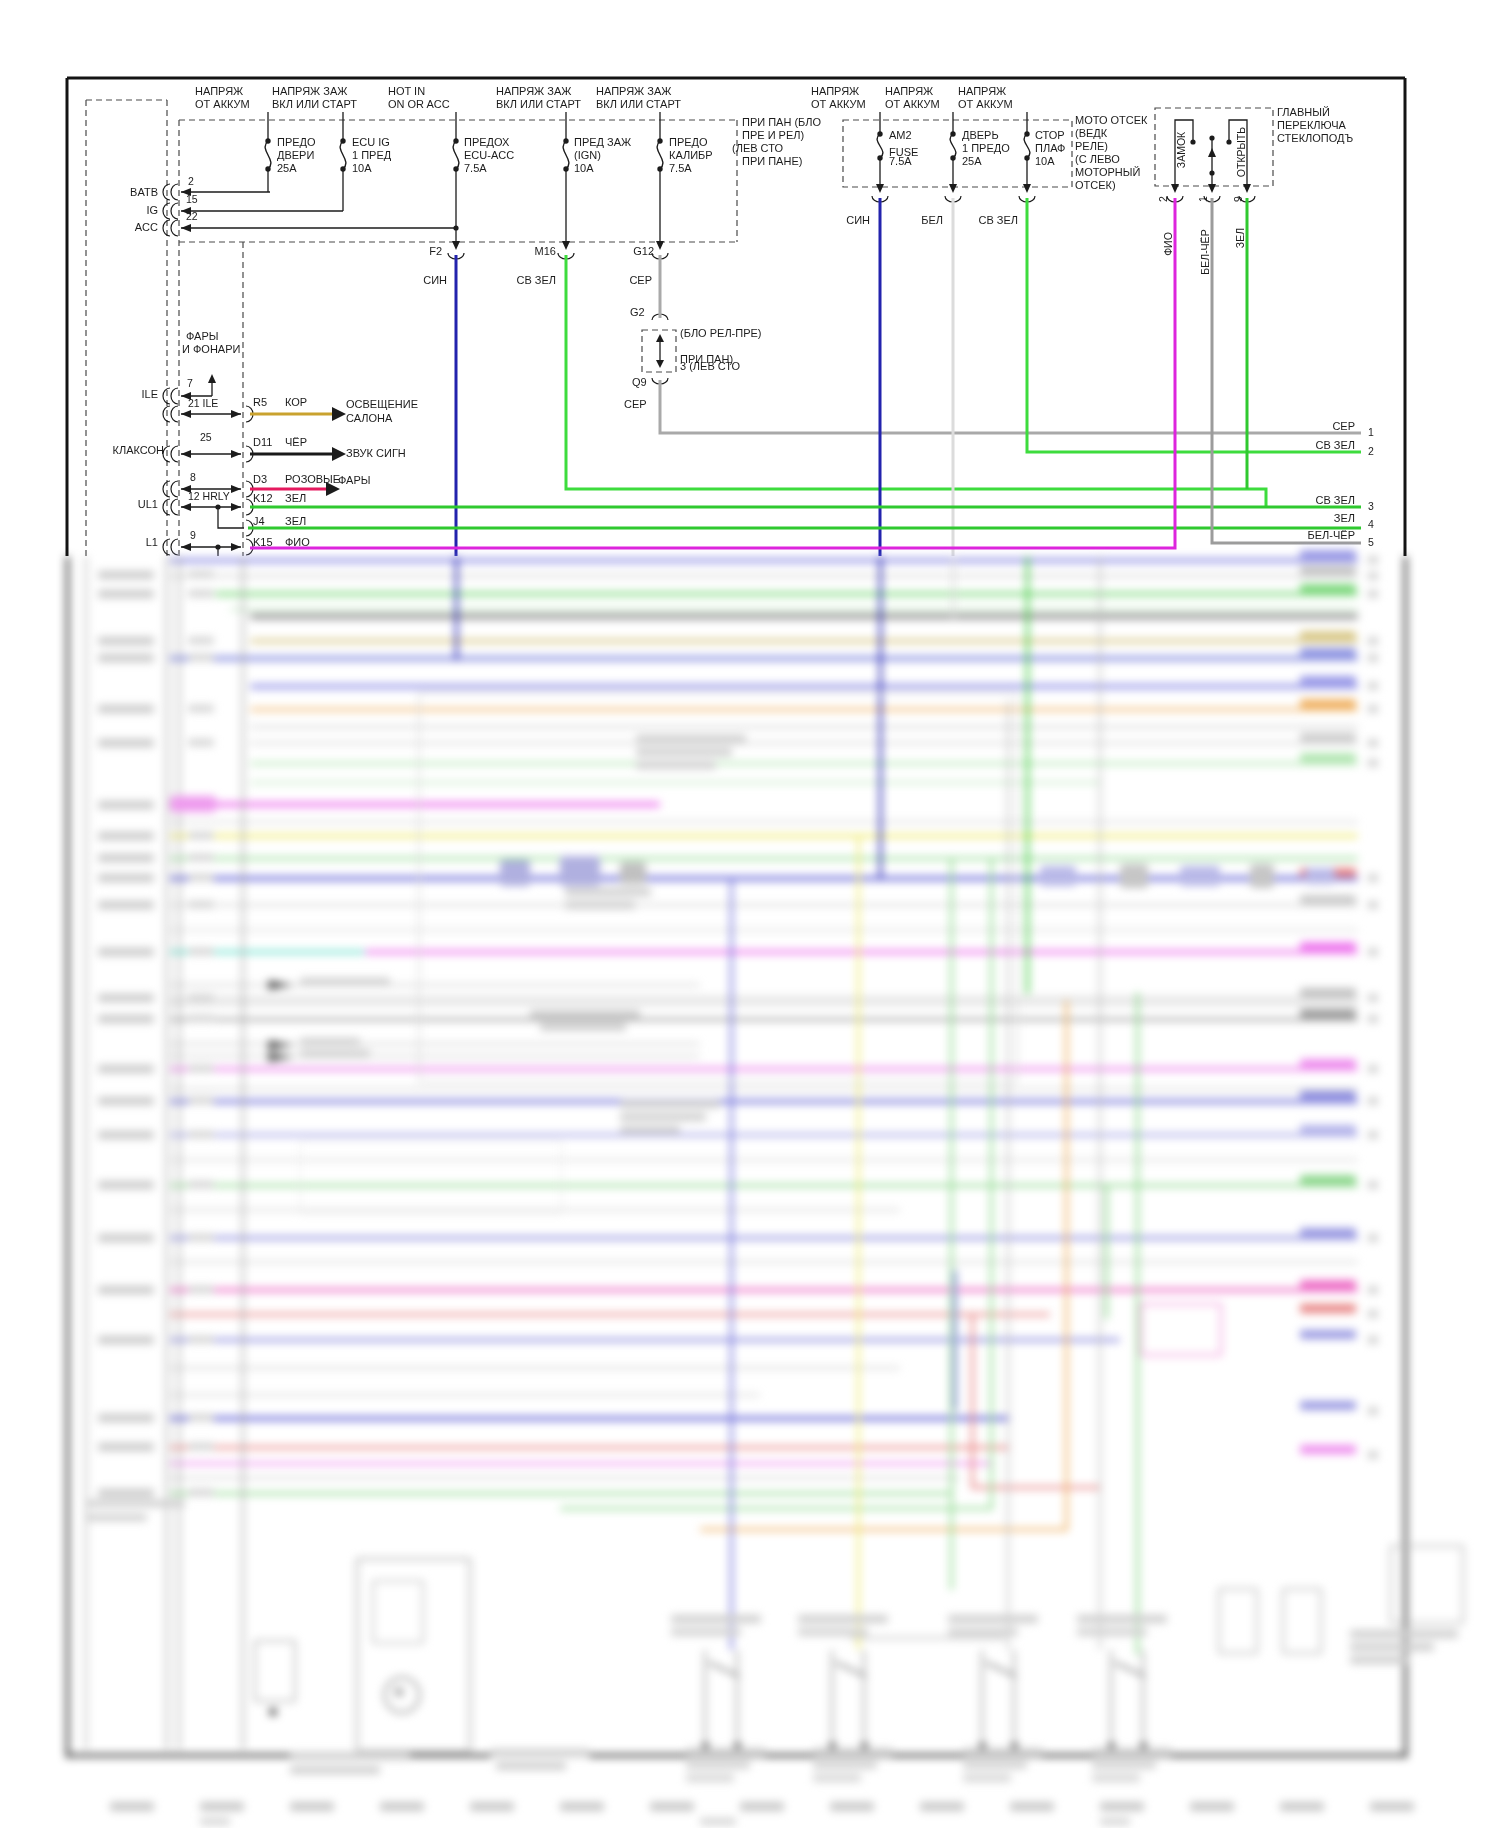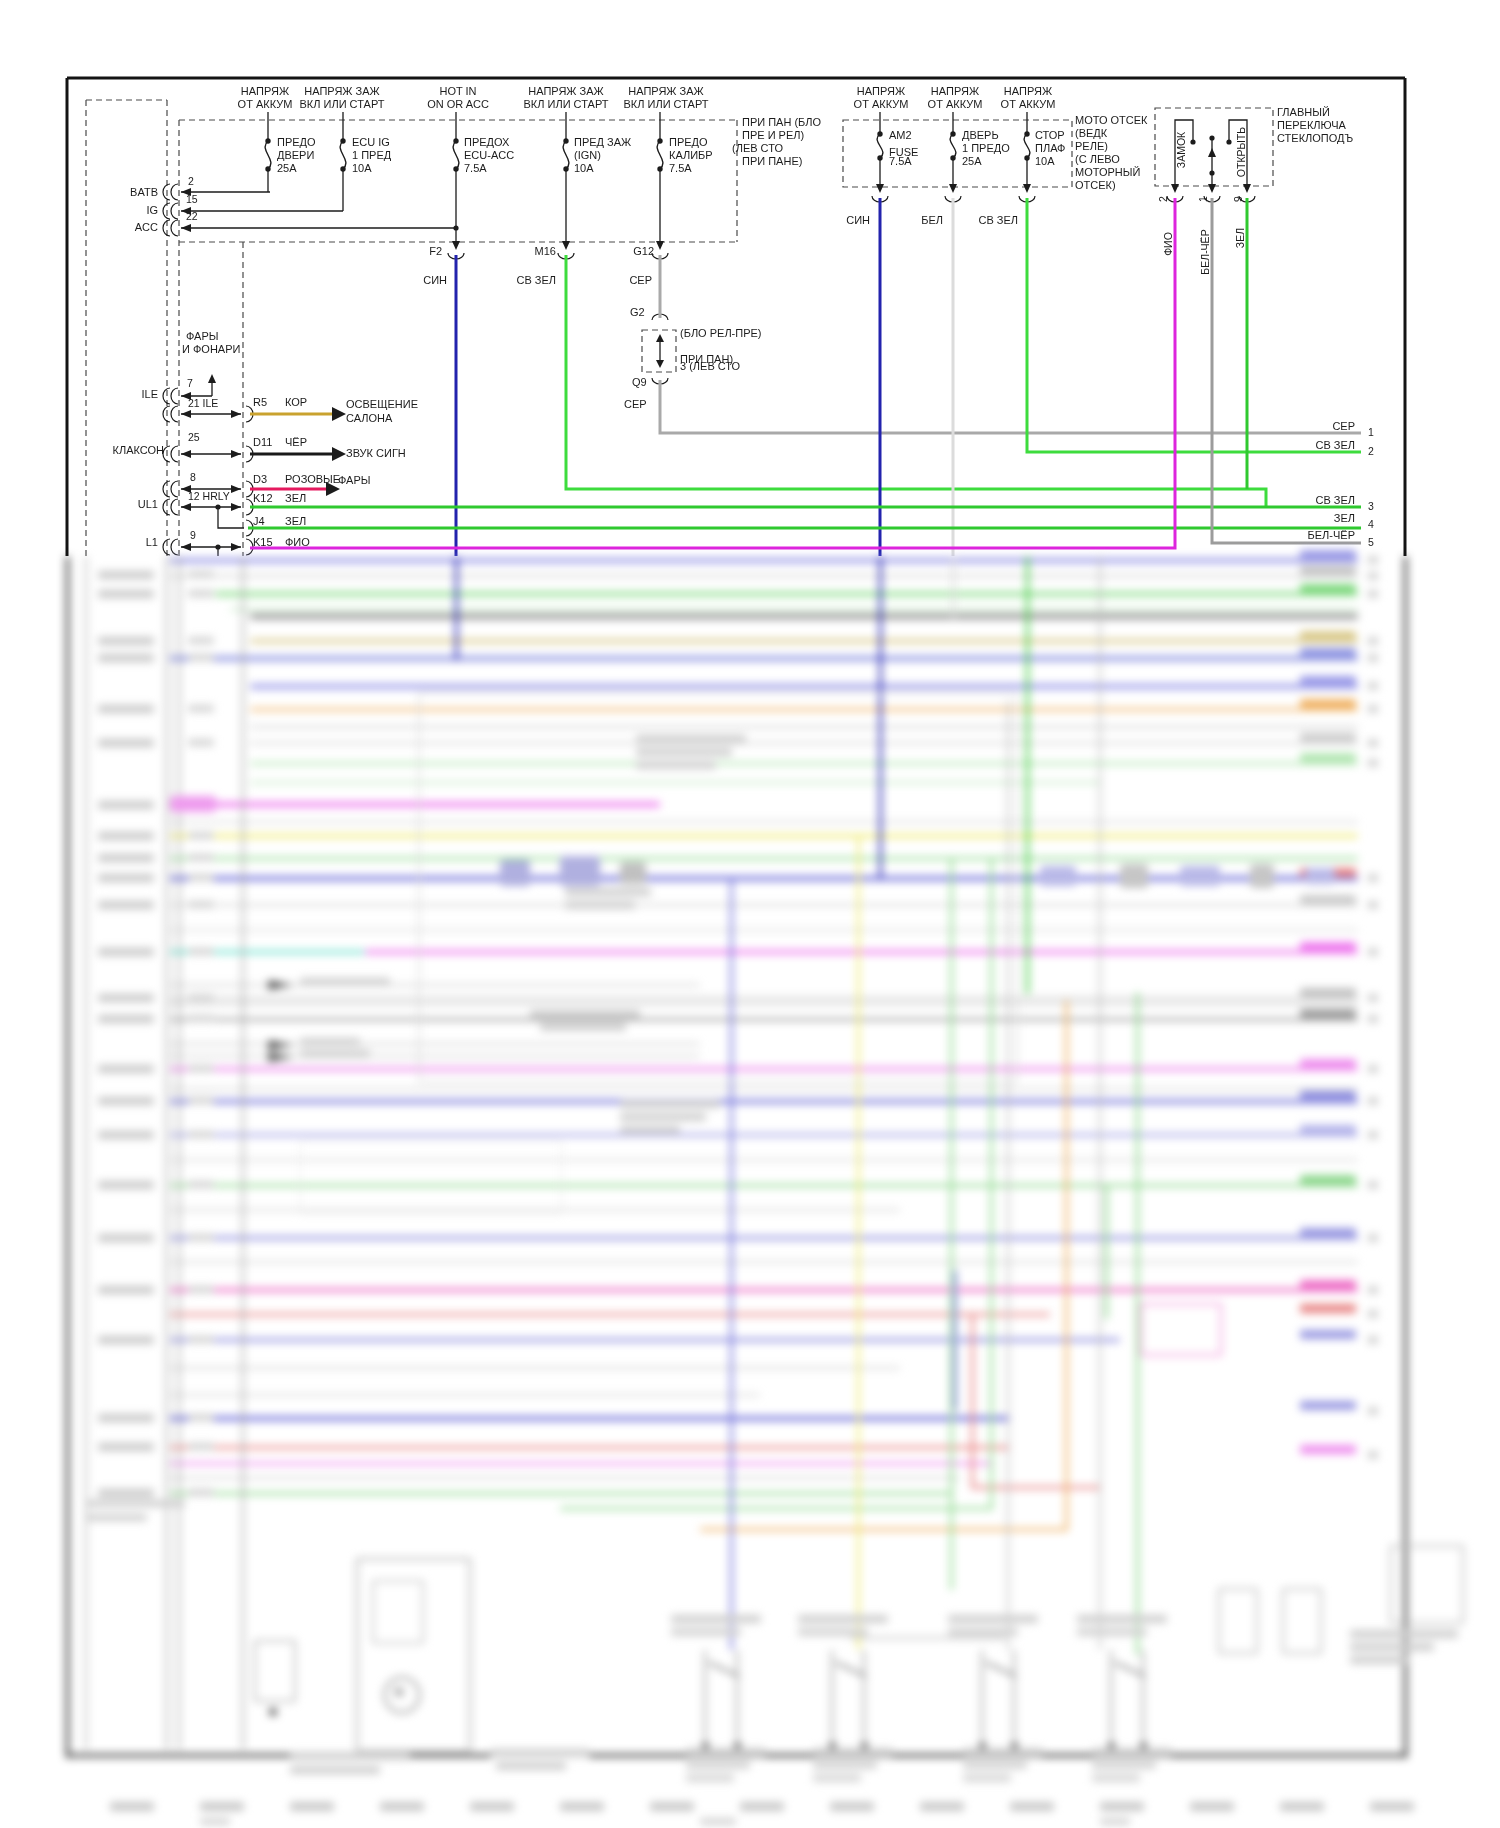--- a/index.html
+++ b/index.html
@@ -1,20 +1,20 @@
 <!DOCTYPE html>
 <html><head>
 <meta charset="utf-8">
 <style>
   html,body{margin:0;padding:0;background:#ffffff;}
   #page{position:relative;width:1500px;height:1828px;background:#fff;overflow:hidden;
         font-family:"Liberation Sans",sans-serif;}
   .t{position:absolute;font-size:11px;line-height:13px;color:#1c1c1c;white-space:nowrap;}
   .tr{text-align:right;}
-  .tc{text-align:center;}
+  .tc{}
   .sm{font-size:10.5px;}
   .vt{position:absolute;font-size:10.5px;color:#1c1c1c;white-space:nowrap;
       transform:rotate(-90deg);transform-origin:center;text-align:center;}
   #wires-svg{position:absolute;left:0;top:0;pointer-events:none;}
   #blur-zone{position:absolute;left:0;top:556px;width:1500px;height:1272px;}
   #blur-inner{position:absolute;left:0;top:0;width:1500px;height:1272px;filter:blur(4px);}
   .bl{position:absolute;border-radius:2px;}
 </style>
 </head>
 <body>
@@ -181,21 +181,21 @@
   <div class="t tr" style="left:88px;top:221px;width:70px">ACC</div>
   <div class="t tr" style="left:88px;top:388px;width:70px">ILE</div>
   <div class="t tr" style="left:94px;top:444px;width:70px">КЛАКСОН</div>
   <div class="t tr" style="left:88px;top:498px;width:70px">UL1</div>
   <div class="t tr" style="left:88px;top:536px;width:70px">L1</div>
   <div class="t sm" style="left:188px;top:175px">2</div>
   <div class="t sm" style="left:186px;top:193px">15</div>
   <div class="t sm" style="left:186px;top:210px">22</div>
   <div class="t sm" style="left:187px;top:377px">7</div>
   <div class="t sm" style="left:188px;top:397px">21 ILE</div>
-  <div class="t sm" style="left:188px;top:431px">25</div>
+  <div class="t sm" style="left:200px;top:431px">25</div>
   <div class="t sm" style="left:190px;top:471px">8</div>
   <div class="t sm" style="left:188px;top:490px">12 HRLY</div>
   <div class="t sm" style="left:190px;top:529px">9</div>
 
   <div class="t" style="left:186px;top:330px">ФАРЫ</div>
   <div class="t" style="left:182px;top:343px">И ФОНАРИ</div>
 
   <div class="t" style="left:253px;top:396px">R5</div>
   <div class="t" style="left:285px;top:396px">КОР</div>
   <div class="t" style="left:346px;top:398px">ОСВЕЩЕНИЕ</div>

